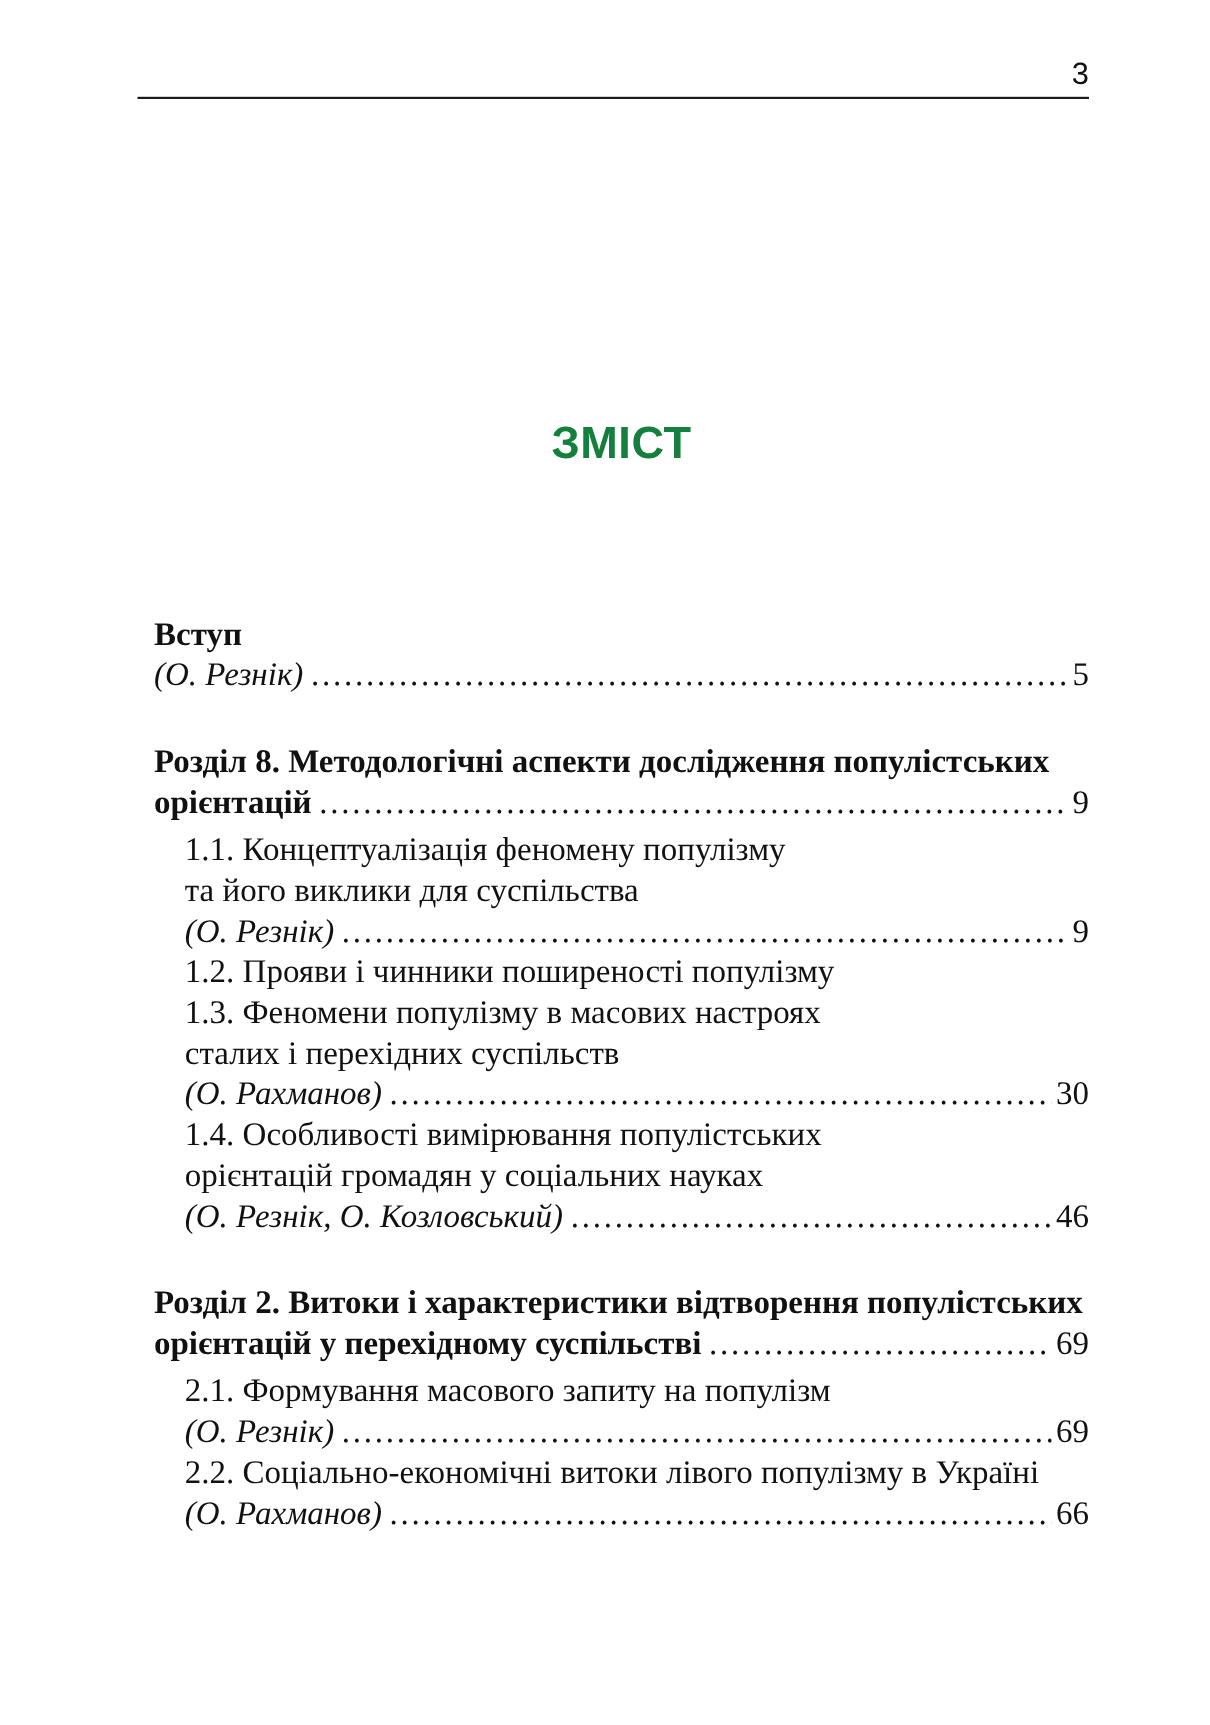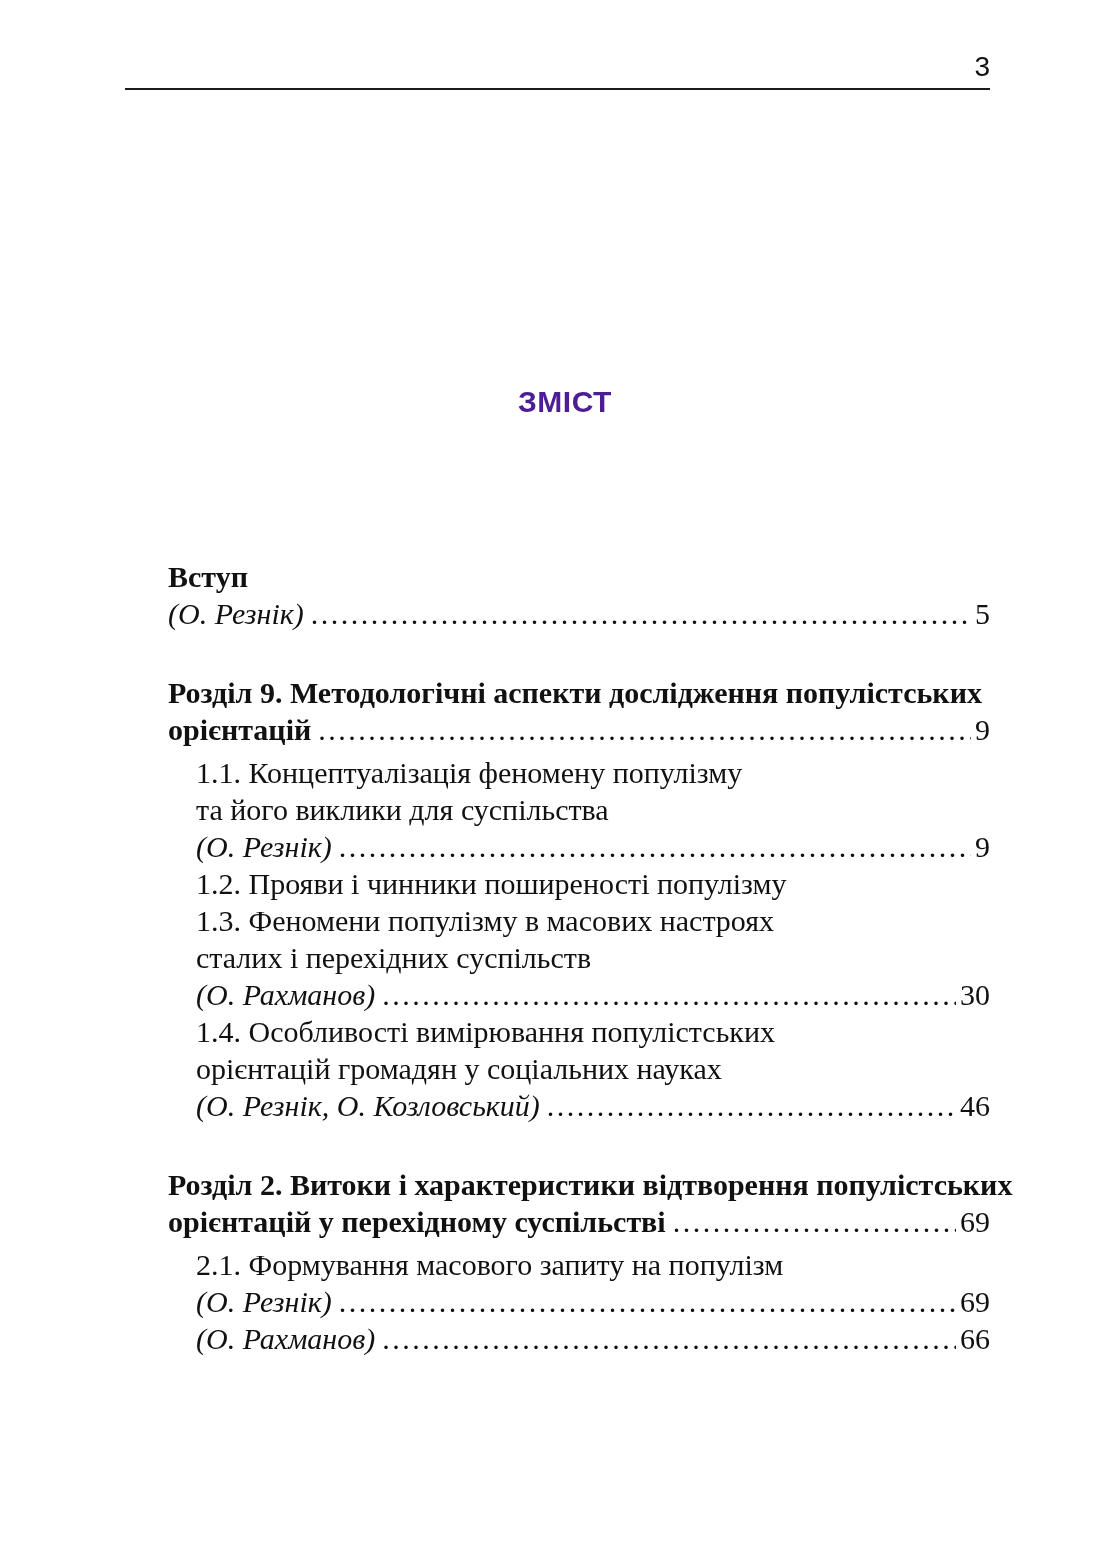--- a/index.html
+++ b/index.html
@@ -31,41 +31,41 @@
     border-top: 2px solid #1c1c1c;
     margin-left: -15px;
     margin-top: 6px;
   }
   
   .page-title {
     margin-top: 288px;
     text-align: center;
     font-family: "Liberation Sans", sans-serif;
     font-weight: 700;
-    font-size: 30px;
+    font-size: 41px;
     line-height: 48px;
     letter-spacing: 0.5px;
-    color: #4c1d95;
+    color: #15803d;
   }
   
   .toc {
     margin-top: 132px;
     font-size: 30px;
   }
   .entry { }
   .entry.chapter { margin-top: 42px; }
   .entry.sub { padding-left: 28px; }
   .entry.sub.first { margin-top: 6px; }
   .line {
     display: flex;
     align-items: baseline;
     line-height: 37px;
     min-width: 0;
   }
-  .text { white-space: nowrap; margin-left: 28px; }
+  .text { white-space: nowrap; }
   .strong { font-weight: 700; }
   .em { font-style: italic; }
   .leader {
     flex: 1 1 auto;
     min-width: 0;
     overflow: hidden;
     white-space: nowrap;
     margin-left: 7px;
     margin-right: 2px;
     font-weight: 400;
@@ -102,21 +102,21 @@
       </div>
       <div class="line">
         <span class="text em">(О. Резнік)</span>
         <span class="leader"></span>
         <span class="pagenum">5</span>
       </div>
     </div>
 
     <div class="entry chapter">
       <div class="line">
-        <span class="text strong">Розділ 9. Методологічні аспекти дослідження популістських</span>
+        <span class="text strong">Розділ 8. Методологічні аспекти дослідження популістських</span>
       </div>
       <div class="line">
         <span class="text strong">орієнтацій</span>
         <span class="leader"></span>
         <span class="pagenum">9</span>
       </div>
     </div>
 
     <div class="entry sub first">
       <div class="line">
@@ -182,20 +182,23 @@
         <span class="text">2.1. Формування масового запиту на популізм</span>
       </div>
       <div class="line">
         <span class="text em">(О. Резнік)</span>
         <span class="leader"></span>
         <span class="pagenum">69</span>
       </div>
     </div>
 
     <div class="entry sub">
+      <div class="line">
+        <span class="text">2.2. Соціально-економічні витоки лівого популізму в Україні</span>
+      </div>
       <div class="line">
         <span class="text em">(О. Рахманов)</span>
         <span class="leader"></span>
         <span class="pagenum">66</span>
       </div>
     </div>
 
   </div>
 </div>
 

